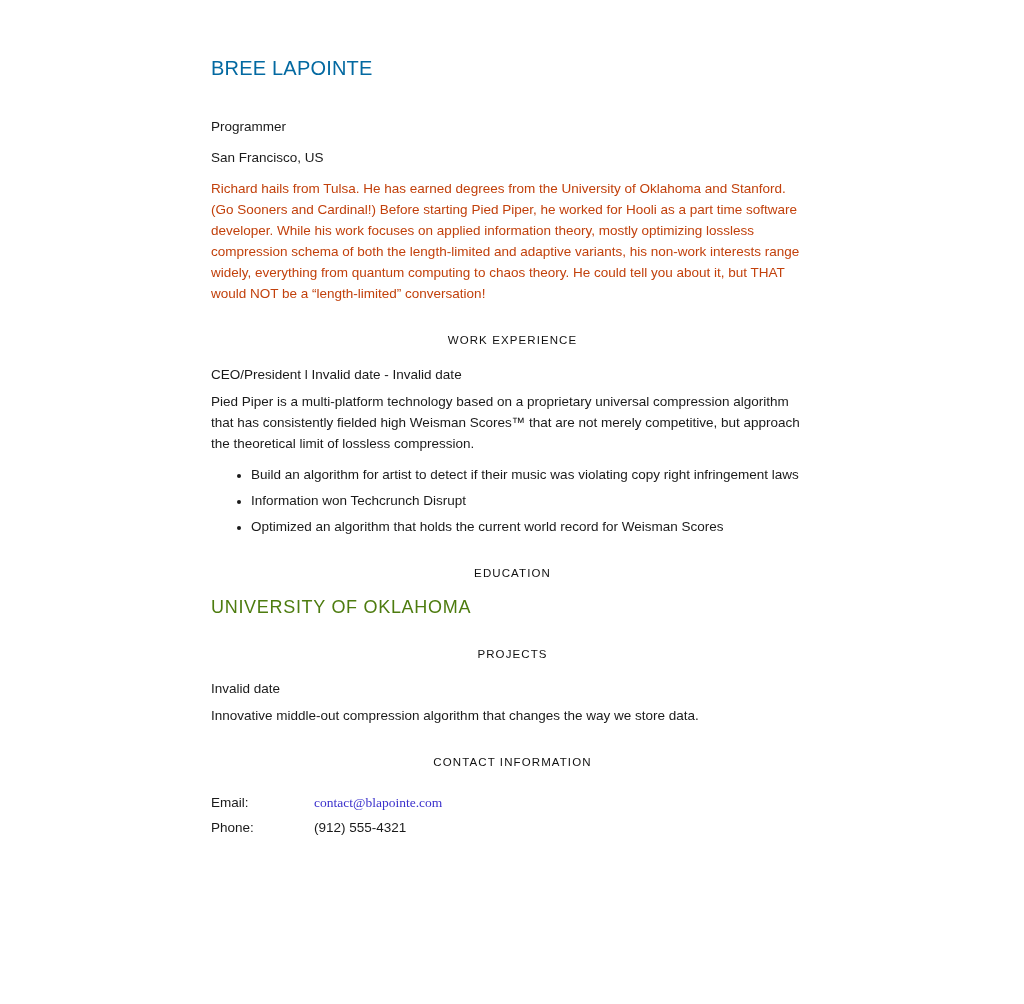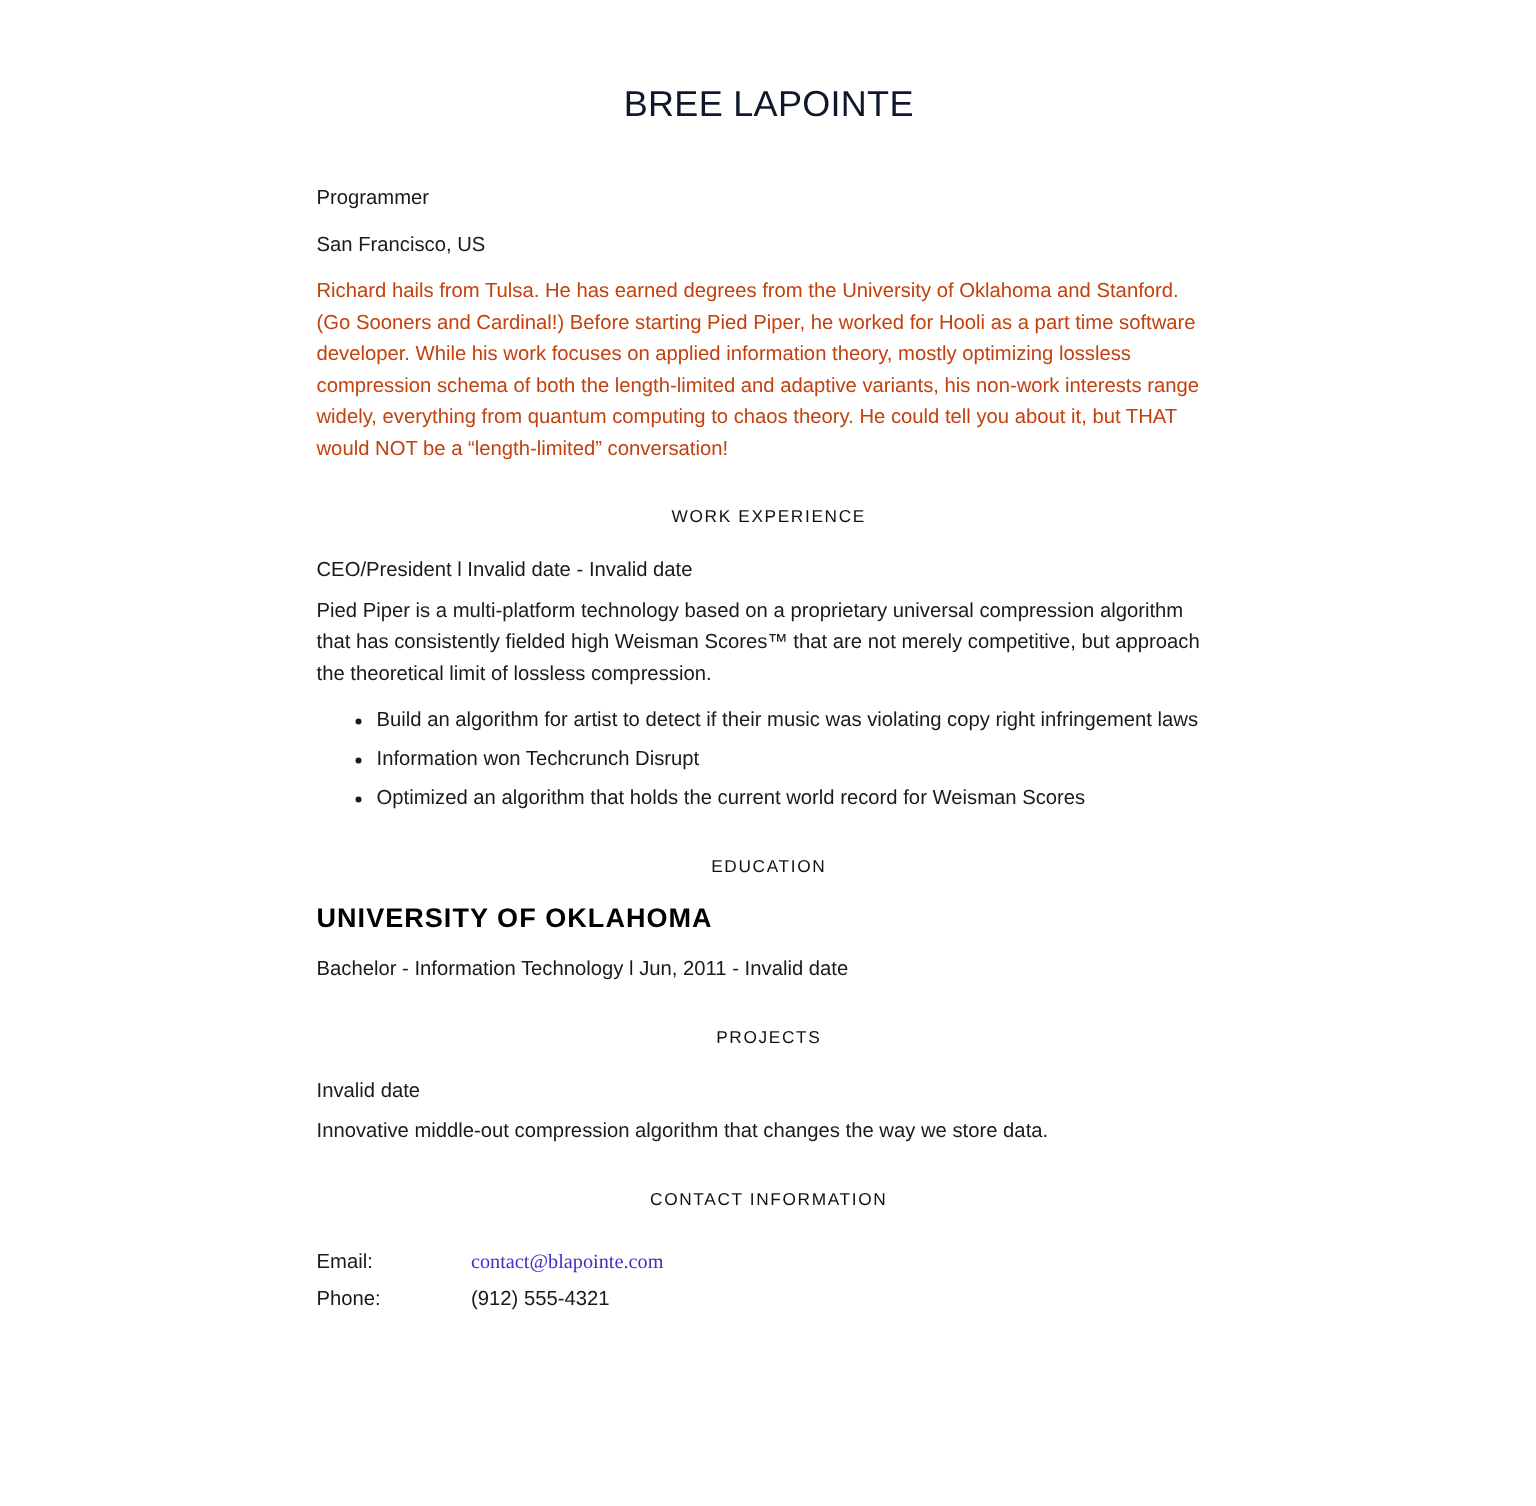--- a/index.html
+++ b/index.html
@@ -15,27 +15,26 @@
     -webkit-font-smoothing: antialiased;
   }
   .page {
     position: relative;
     width: 1024px;
     height: 1004px;
     box-sizing: border-box;
     padding: 56px 210px 0 211px;
   }
   .resume-name {
-    font-size: 24px;
+    font-size: 20px;
     font-weight: normal;
     letter-spacing: 0.2px;
     margin: 0 0 36px 0;
     line-height: 1.2;
-    color: #0f172a;
-    text-align: center;
+    color: #0369a1;
   }
   .meta-line {
     font-size: 13.5px;
     line-height: 21px;
     margin: 0 0 10px 0;
     color: #1a1a1a;
   }
   .summary {
     font-size: 13.5px;
     line-height: 21px;
@@ -50,24 +49,24 @@
     font-size: 11.5px;
     letter-spacing: 1.1px;
     font-weight: normal;
     text-transform: uppercase;
     margin: 0 0 18px 0;
     color: #111;
     text-align: center;
   }
   .entry-heading {
     font-size: 18px;
-    font-weight: bold;
+    font-weight: normal;
     letter-spacing: 0.7px;
     margin: 0 0 12px 0;
-    color: #000000;
+    color: #4d7c0f;
   }
   .entry-sub {
     font-size: 13.5px;
     line-height: 21px;
     margin: 0 0 6px 0;
     color: #1a1a1a;
   }
   .entry-desc {
     font-size: 13.5px;
     line-height: 21px;
@@ -135,21 +134,20 @@
       <li>Information won Techcrunch Disrupt</li>
       <li>Optimized an algorithm that holds the current world record for Weisman Scores</li>
     </ul>
   </div>
 
   <div class="section">
     <h2 class="section-title">EDUCATION</h2>
 
     <h3 class="entry-heading">UNIVERSITY OF OKLAHOMA</h3>
 
-    <p class="entry-sub">Bachelor - Information Technology l Jun, 2011 - Invalid date</p>
   </div>
 
   <div class="section">
     <h2 class="section-title">PROJECTS</h2>
 
 
     <p class="entry-sub">Invalid date</p>
 
     <p class="entry-desc">Innovative middle-out compression algorithm that changes the way we store data.</p>
   </div>

